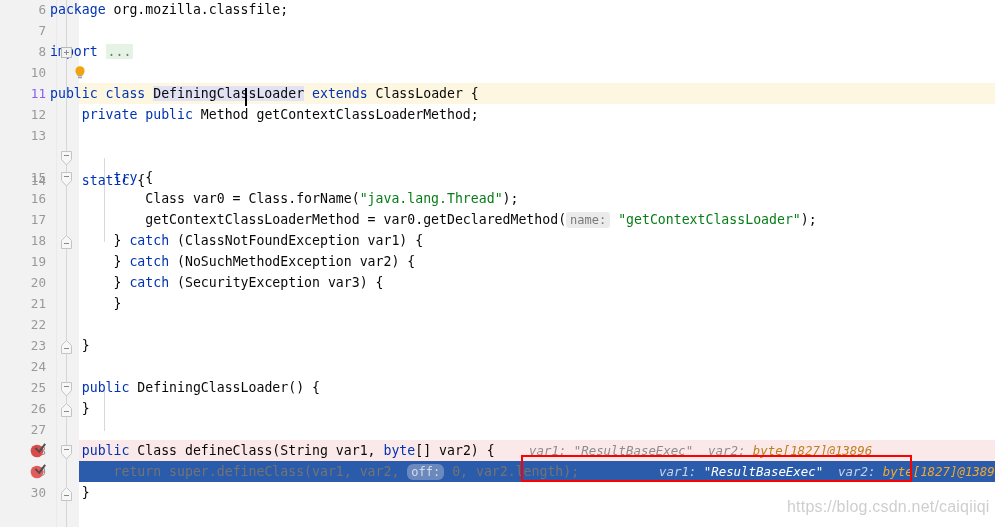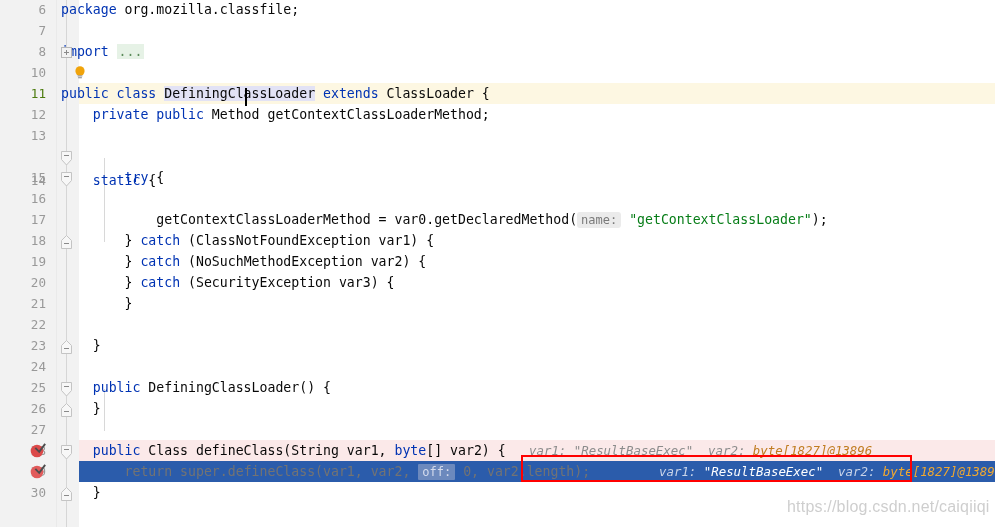--- a/index.html
+++ b/index.html
@@ -63,21 +63,21 @@
     position: absolute;
     left: 0;
     width: 46px;
     text-align: right;
     color: #999999;
     font-size: 12.6px;
     z-index: 5;
   }
   .row .code {
     position: absolute;
-    left: 61px;
+    left: 50px;
     color: #080808;
     z-index: 4;
   }
 
   
   .rowbg {
     position: absolute;
     left: 0;
     width: 995px;
     height: 21px;
@@ -97,21 +97,21 @@
   .hint {
     background: #ebebeb;
     color: #7a7a7a;
     border-radius: 3px;
     padding: 1px 4px;
     font-size: 12px;
   }
   .hint-onblue {
     background: #6c89bd;
     color: #d5dced;
-    border-radius: 1px;
+    border-radius: 6px;
     padding: 1px 4px;
     font-size: 12px;
   }
 
   
   .folded {
     background: #e6f2e6;
     color: #5b8c5a;
     padding: 0 2px;
   }
@@ -199,26 +199,26 @@
   <div id="indent-guides">
       <div class="indent-guide" style="left: 104px; top: 158px; height: 84px;"></div>
       <div class="indent-guide" style="left: 104px; top: 389px; height: 42px;"></div>
     </div>
 
   <div id="rows">
       <div class="row" style="top: -1px;"><span class="lineno">6</span><span class="code"><span class="kw">package</span><span class="plain"> org.mozilla.classfile;</span></span></div>
       <div class="row" style="top: 20px;"><span class="lineno">7</span><span class="code"></span></div>
       <div class="row" style="top: 41px;"><span class="lineno">8</span><span class="code"><span class="kw">import</span><span class="plain"> </span><span class="folded">...</span></span></div>
       <div class="row" style="top: 62px;"><span class="lineno">10</span><span class="code"></span></div>
-      <div class="row" style="top: 83px;"><span class="lineno" style="color: #4d7c0f;">11</span><span class="code"><span class="kw">public class </span><span class="ident-hl plain">DefiningClassLoader</span><span class="plain"> </span><span class="kw">extends</span><span class="plain"> ClassLoader {</span></span></div>
+      <div class="row" style="top: 83px;"><span class="lineno" style="color: #8b5cf6;">11</span><span class="code"><span class="kw">public class </span><span class="ident-hl plain">DefiningClassLoader</span><span class="plain"> </span><span class="kw">extends</span><span class="plain"> ClassLoader {</span></span></div>
       <div class="row" style="top: 104px;"><span class="lineno">12</span><span class="code"><span class="plain">    </span><span class="kw">private public</span><span class="plain"> Method getContextClassLoaderMethod;</span></span></div>
       <div class="row" style="top: 125px;"><span class="lineno">13</span><span class="code"></span></div>
       <div class="row" style="top: 146px; margin-top: 24px;"><span class="lineno">14</span><span class="code"><span class="plain">    </span><span class="kw">static</span><span class="plain"> {</span></span></div>
       <div class="row" style="top: 167px;"><span class="lineno">15</span><span class="code"><span class="plain">        </span><span class="kw">try</span><span class="plain"> {</span></span></div>
-      <div class="row" style="top: 188px;"><span class="lineno">16</span></div>
+      <div class="row" style="top: 188px;"><span class="lineno">16</span><span class="code"><span class="plain">            Class var0 = Class.forName(</span><span class="str">"java.lang.Thread"</span><span class="plain">);</span></span></div>
       <div class="row" style="top: 209px;"><span class="lineno">17</span><span class="code"><span class="plain">            getContextClassLoaderMethod = var0.getDeclaredMethod(</span><span class="hint">name:</span><span class="plain"> </span><span class="str">"getContextClassLoader"</span><span class="plain">);</span></span></div>
       <div class="row" style="top: 230px;"><span class="lineno">18</span><span class="code"><span class="plain">        } </span><span class="kw">catch</span><span class="plain"> (ClassNotFoundException var1) {</span></span></div>
       <div class="row" style="top: 251px;"><span class="lineno">19</span><span class="code"><span class="plain">        } </span><span class="kw">catch</span><span class="plain"> (NoSuchMethodException var2) {</span></span></div>
       <div class="row" style="top: 272px;"><span class="lineno">20</span><span class="code"><span class="plain">        } </span><span class="kw">catch</span><span class="plain"> (SecurityException var3) {</span></span></div>
       <div class="row" style="top: 293px;"><span class="lineno">21</span><span class="code"><span class="plain">        }</span></span></div>
       <div class="row" style="top: 314px;"><span class="lineno">22</span><span class="code"></span></div>
       <div class="row" style="top: 335px;"><span class="lineno">23</span><span class="code"><span class="plain">    }</span></span></div>
       <div class="row" style="top: 356px; padding-left: 6px;"><span class="lineno">24</span><span class="code"></span></div>
       <div class="row" style="top: 377px;"><span class="lineno">25</span><span class="code"><span class="plain">    </span><span class="kw">public</span><span class="plain"> DefiningClassLoader() {</span></span></div>
       <div class="row" style="top: 398px;"><span class="lineno">26</span><span class="code"><span class="plain">    }</span></span></div>

